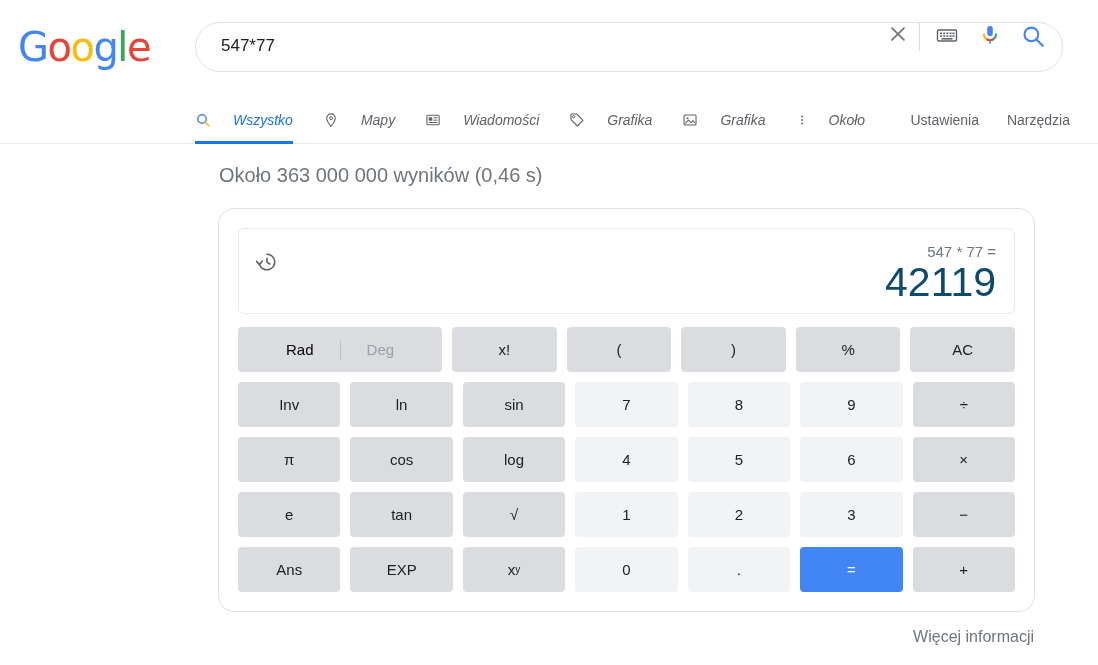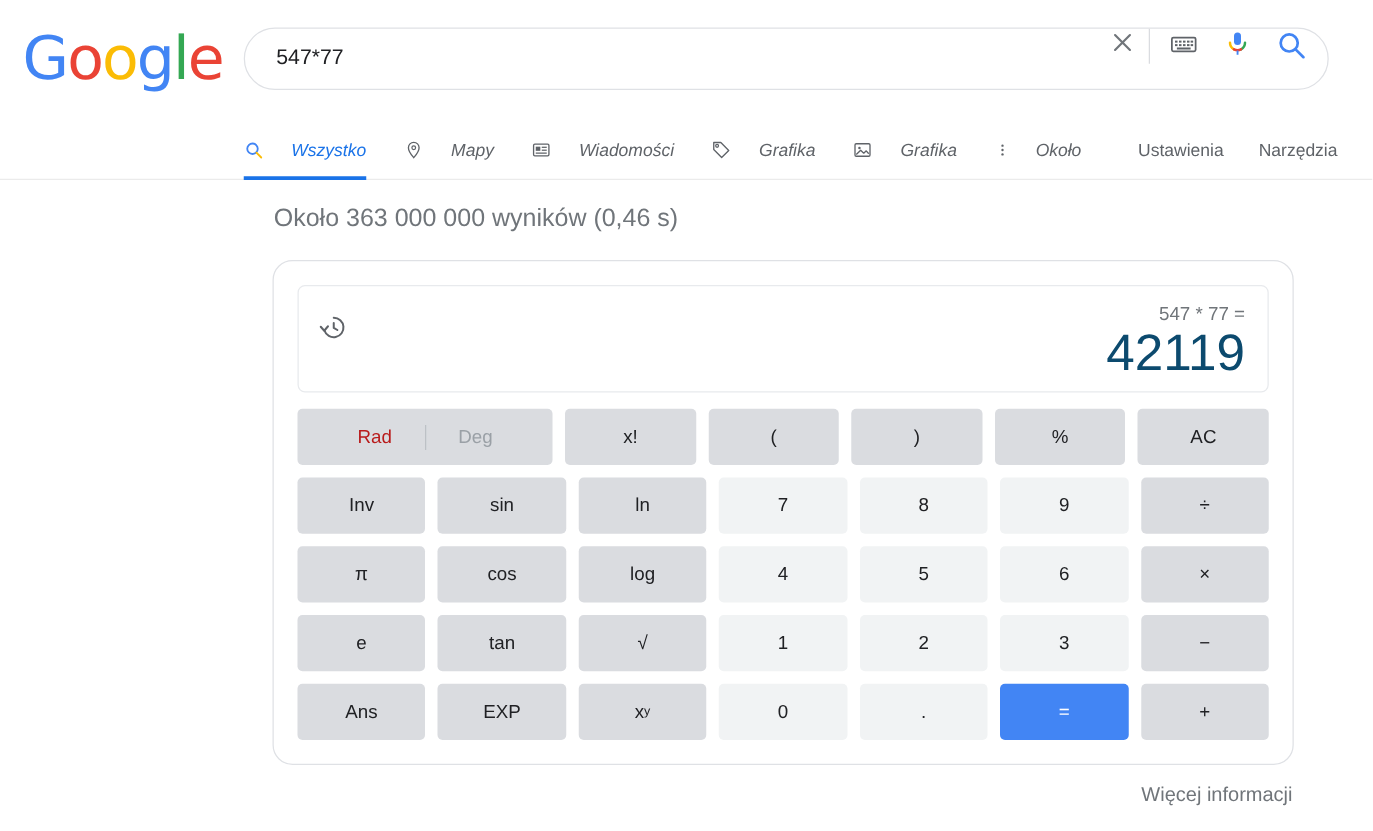--- a/index.html
+++ b/index.html
@@ -12,21 +12,21 @@
   }
 
   
   .header {
     position: relative;
     height: 96px;
   }
   .logo {
     position: absolute;
     left: 18px; top: 26px;
-    font-size: 48px;
+    font-size: 40px;
     letter-spacing: -1.5px;
     font-family: "DejaVu Sans", sans-serif;
     font-weight: 400;
     line-height: 42px;
     user-select: none;
   }
   .logo span { display: inline-block; }
 
   .searchbar {
     position: absolute;
@@ -197,21 +197,21 @@
   .key.equals {
     background: #4285f4;
     color: #ffffff;
     font-weight: 500;
   }
   .key.wide2 { flex: 2.205 1 0; }
   .key.angle {
     gap: 0;
     justify-content: center;
   }
-  .angle-opt { color: #b91c1c; padding: 0 26px; }
+  .angle-opt { color: #000000; padding: 0 26px; }
   .angle-opt.off { color: #9aa0a6; }
   .angle-sep {
     width: 1px; height: 20px;
     background: #bdc1c6;
   }
   .sup { font-size: 10px; vertical-align: super; }
 
   .more-info {
     position: absolute;
     right: 64px; top: 628px;
@@ -377,22 +377,22 @@
       </div>
       <button class="key">x!</button>
       <button class="key">(</button>
       <button class="key">)</button>
       <button class="key">%</button>
       <button class="key">AC</button>
     </div>
 
     <div class="krow">
       <button class="key">Inv</button>
+      <button class="key">ln</button>
       <button class="key">sin</button>
-      <button class="key">ln</button>
       <button class="key digit">7</button>
       <button class="key digit">8</button>
       <button class="key digit">9</button>
       <button class="key">÷</button>
     </div>
 
     <div class="krow">
       <button class="key">π</button>
       <button class="key">cos</button>
       <button class="key">log</button>

